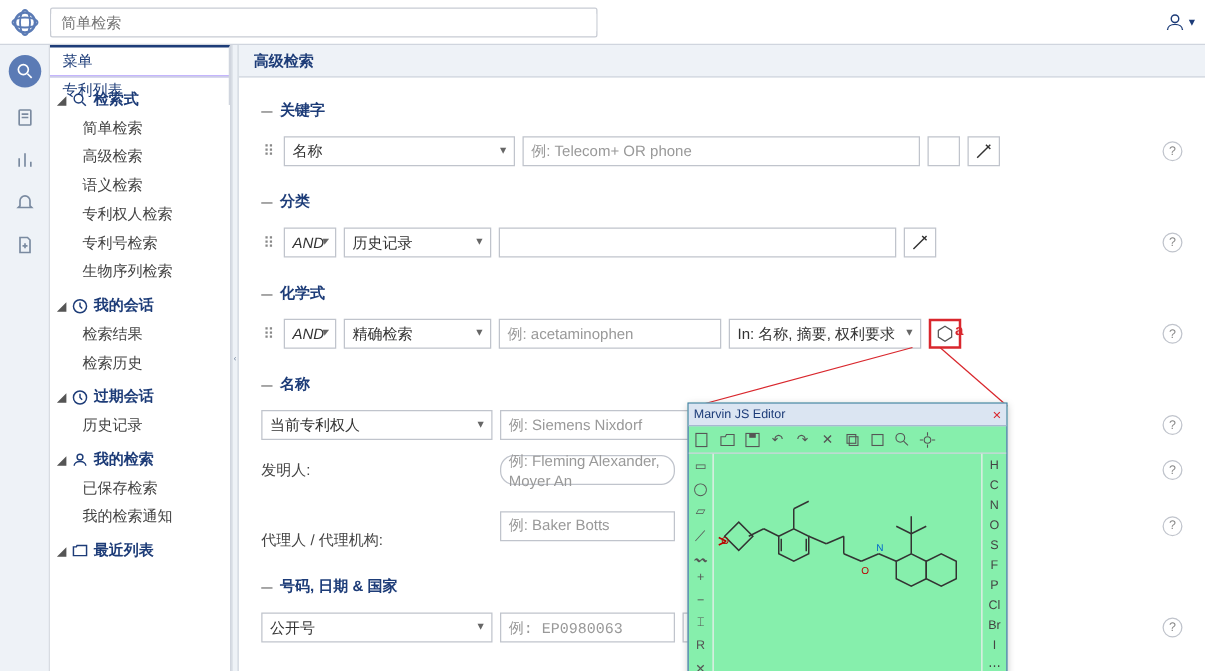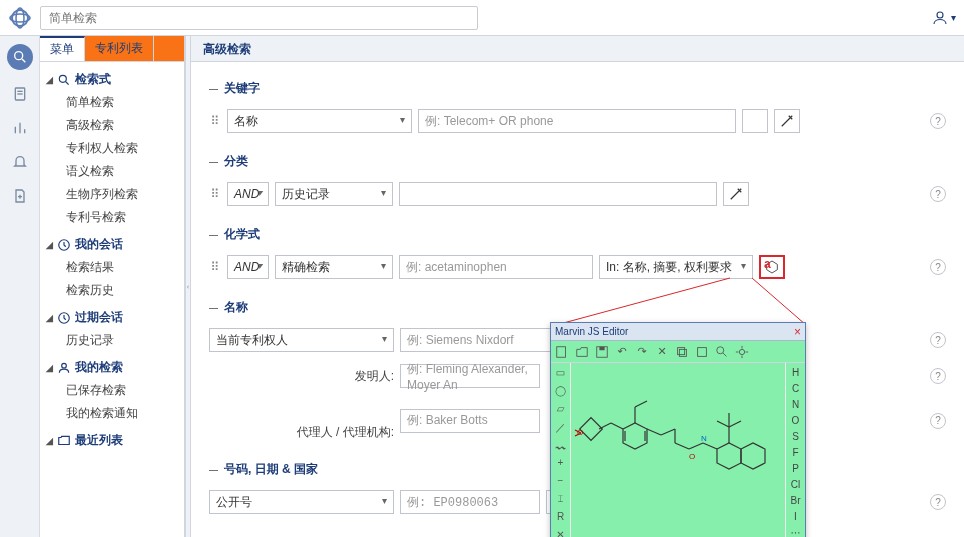--- a/index.html
+++ b/index.html
@@ -12,21 +12,21 @@
 .user-btn { display: flex; align-items: center; gap: 2px; cursor: pointer; color: #1d3c78; }
 
 .layout { display: flex; height: calc(100% - 36px); }
 
 .iconbar { width: 40px; background: #eef2f7; display: flex; flex-direction: column; align-items: center; padding-top: 8px; gap: 14px; border-right: 1px solid #d8dce2; }
 .iconbar .ico { width: 20px; height: 20px; display: flex; align-items: center; justify-content: center; color: #7a8aa0; cursor: pointer; }
 .iconbar .ico.active { background: #5b7bb5; border-radius: 50%; color: #fff; width: 26px; height: 26px; }
 .iconbar .ico svg { width: 16px; height: 16px; }
 
 .sidebar { width: 145px; border-right: 1px solid #d0d5de; background: #fff; display: flex; flex-direction: column; }
-.side-tabs { height: 26px; display: flex; border-bottom: 1px solid #d0d5de; background: #f97316; }
+.side-tabs { height: 26px; display: flex; border-bottom: 1px solid #d0d5de; background: #c4b5fd; flex-direction: column; }
 .side-tab { padding: 0 10px; line-height: 24px; font-size: 12px; color: #1d3c78; border-right: 1px solid #d0d5de; cursor: pointer; }
 .side-tab.active { background: #fff; border-top: 2px solid #1d3c78; line-height: 22px; }
 .side-tree { padding: 6px 4px; overflow: auto; flex: 1; }
 .tree-group { margin-bottom: 4px; }
 .tree-head { display: flex; align-items: center; gap: 4px; color: #1d3c78; font-weight: bold; font-size: 12px; padding: 3px 2px; cursor: pointer; }
 .tree-head .caret { font-size: 9px; color: #555; }
 .tree-head .tree-icon { width: 14px; height: 14px; display: inline-flex; }
 .tree-children { padding-left: 22px; }
 .tree-item { padding: 3px 0; color: #444; font-size: 12px; cursor: pointer; }
 .side-resize { width: 6px; background: #eef2f7; border-left: 1px solid #d0d5de; border-right: 1px solid #d0d5de; display: flex; align-items: center; justify-content: center; cursor: col-resize; }
@@ -41,25 +41,25 @@
 
 .row { display: flex; align-items: center; gap: 6px; margin: 4px 0 12px 0; }
 .grip { width: 12px; height: 12px; display: flex; align-items: center; justify-content: center; color: #888; cursor: move; }
 .sel { height: 24px; border: 1px solid #c0c4cc; background: #fff; padding: 0 20px 0 6px; font-size: 12px; color: #333; position: relative; display: flex; align-items: center; cursor: pointer; }
 .sel::after { content: "▾"; position: absolute; right: 6px; top: 4px; font-size: 10px; color: #666; }
 .sel.small { width: 42px; font-style: italic; }
 .sel.med { width: 118px; }
 .sel.wide { width: 185px; }
 .inp { height: 24px; border: 1px solid #c0c4cc; background: #fff; padding: 0 6px; font-size: 12px; color: #999; display: flex; align-items: center; }
 .inp.grow { flex: 1; max-width: 318px; }
-.inp.w185 { width: 194px; }
+.inp.w185 { width: 178px; }
 .sq-btn { width: 26px; height: 24px; border: 1px solid #c0c4cc; background: #fff; display: flex; align-items: center; justify-content: center; cursor: pointer; }
 .sq-btn.hl { border: 2px solid #d9272d; }
 .help { margin-left: auto; width: 16px; height: 16px; border: 1px solid #c0c4cc; border-radius: 50%; display: flex; align-items: center; justify-content: center; color: #888; font-size: 10px; cursor: pointer; }
-.label-right { text-align: right; display: inline-block; color: #444; }
+.label-right { text-align: left; display: inline-block; color: #444; }
 
 .field-select { min-width: 115px; }
 
 .callout-line { position: absolute; pointer-events: none; }
 .callout-a { position: absolute; color: #d9272d; font-size: 12px; font-weight: bold; }
 
 .marvin { position: absolute; left: 550px; top: 322px; width: 256px; height: 254px; border: 1px solid #5b7bb5; background: #86efac; box-shadow: 0 2px 6px rgba(0,0,0,.25); z-index: 50; display: flex; flex-direction: column; font-size: 11px; }
 .marvin-title { height: 18px; background: #dbe5f2; border-bottom: 1px solid #a8b8d0; display: flex; align-items: center; padding: 0 4px; color: #1d3c78; font-size: 10px; }
 .marvin-title .mclose { margin-left: auto; cursor: pointer; color: #d9272d; font-size: 12px; }
 .marvin-toolbar { height: 22px; border-bottom: 1px solid #d0d5de; display: flex; align-items: center; padding: 0 4px; gap: 6px; }
@@ -147,24 +147,24 @@
               <svg width="14" height="14" viewBox="0 0 24 24" fill="none" stroke="#1d3c78" stroke-width="2">
                 <circle cx="10" cy="10" r="6"></circle>
                 <line x1="15" y1="15" x2="20" y2="20"></line>
               </svg>
             </span>
             <span>检索式</span>
           </div>
           <div class="tree-children">
             <div class="tree-item">简单检索</div>
             <div class="tree-item">高级检索</div>
+            <div class="tree-item">语义检索</div>
             <div class="tree-item">专利权人检索</div>
-            <div class="tree-item">语义检索</div>
+            <div class="tree-item">专利号检索</div>
             <div class="tree-item">生物序列检索</div>
-            <div class="tree-item">专利号检索</div>
           </div>
         </div>
         <div class="tree-group">
           <div class="tree-head">
             <span class="caret">◢</span>
             <span class="tree-icon">
               <svg width="14" height="14" viewBox="0 0 24 24" fill="none" stroke="#1d3c78" stroke-width="2">
                 <circle cx="12" cy="12" r="9"></circle>
                 <path d="M12 7v5l3 3"></path>
               </svg>
@@ -306,21 +306,21 @@
         <div class="sel wide">
             <span>当前专利权人</span>
           </div>
         <div class="inp grow">
             <span>例: Siemens Nixdorf</span>
           </div>
         <div class="help">?</div>
       </div>
       <div class="row">
         <span class="label-right" style="width:185px;">发明人:</span>
-        <div class="inp grow" style="max-width:140px;">
+        <div class="inp grow" style="max-width:140px;border-radius:11px;">
             <span>例: Fleming Alexander, Moyer An</span>
           </div>
         <div class="help">?</div>
       </div>
       <div class="row">
         <span class="label-right" style="width:185px;margin-top:24px;">代理人 / 代理机构:</span>
         <div class="inp grow" style="max-width:140px;">
             <span>例: Baker Botts</span>
           </div>
         <div class="help">?</div>

